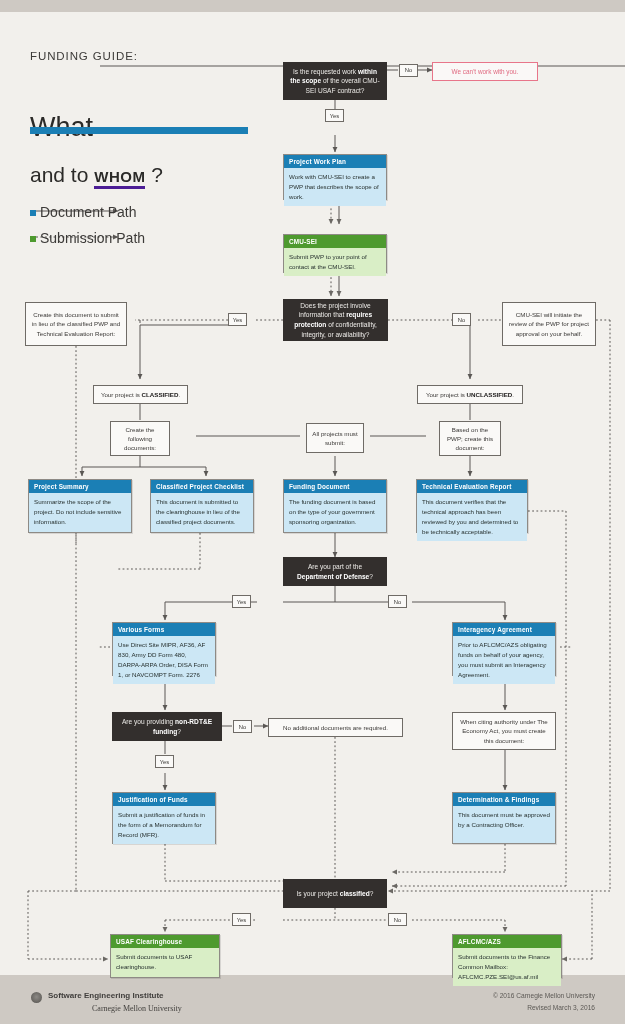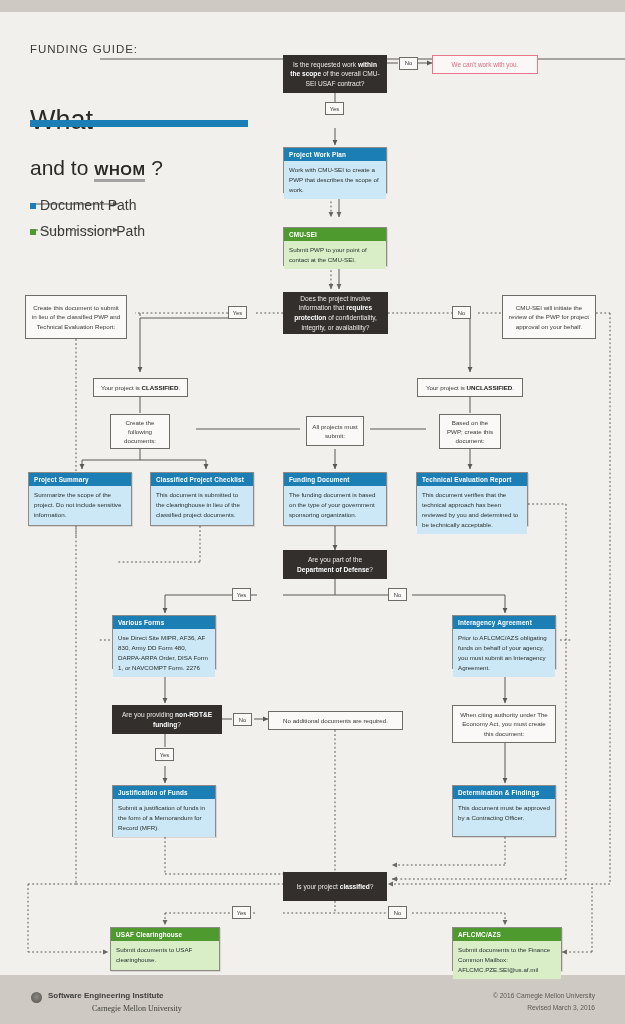--- a/index.html
+++ b/index.html
@@ -7,21 +7,21 @@
     width:625px;height:1024px;
     background:#cec9c3;
     font-family:"Liberation Sans",sans-serif;
     overflow:hidden;
     position:relative;
   }
   #sheet{
     position:absolute;left:0;top:12px;width:625px;height:963px;
     background:#f2f0ec;
   }
-  #canvas{position:absolute;left:0;top:5px;width:625px;height:717px;}
+  #canvas{position:absolute;left:0;top:12px;width:625px;height:717px;}
   svg#wires{position:absolute;left:0;top:0;width:625px;height:963px;pointer-events:none;}
 
   
   .kicker{
     position:absolute;left:30px;top:26px;
     font-size:11.5px;letter-spacing:.9px;color:#3c3a38;
   }
   .t-what{
     position:absolute;left:30px;top:40px;
     font-size:27px;color:#2b2a28;font-weight:400;margin-top:48px;
@@ -34,21 +34,21 @@
     position:absolute;left:30px;top:103px;width:218px;height:7px;background:#1b7fb5;
   }
   .t-line3{
     position:absolute;left:30px;top:112px;font-size:21px;color:#2b2a28;
   }
   .t-line4{
     position:absolute;left:30px;top:139px;font-size:21px;color:#2b2a28;
   }
   .t-whom{
     font-weight:bold;font-size:15px;letter-spacing:.5px;
-    border-bottom:3px solid #a3a3a3;padding-bottom:1px;
+    border-bottom:3px solid #4c1d95;padding-bottom:1px;
   }
   .t-q{font-size:21px;}
 
   .legend{position:absolute;font-size:14px;color:#3c3a38;}
   .sw{display:inline-block;width:6px;height:6px;margin-right:4px;vertical-align:1px;}
   .sw.blue{background:#1b7fb5;}
   .sw.green{background:#4e9a2f;}
   .blurb{
     position:absolute;left:30px;top:233px;width:225px;
     font-size:9.5px;line-height:1.55;color:#3c3a38;

